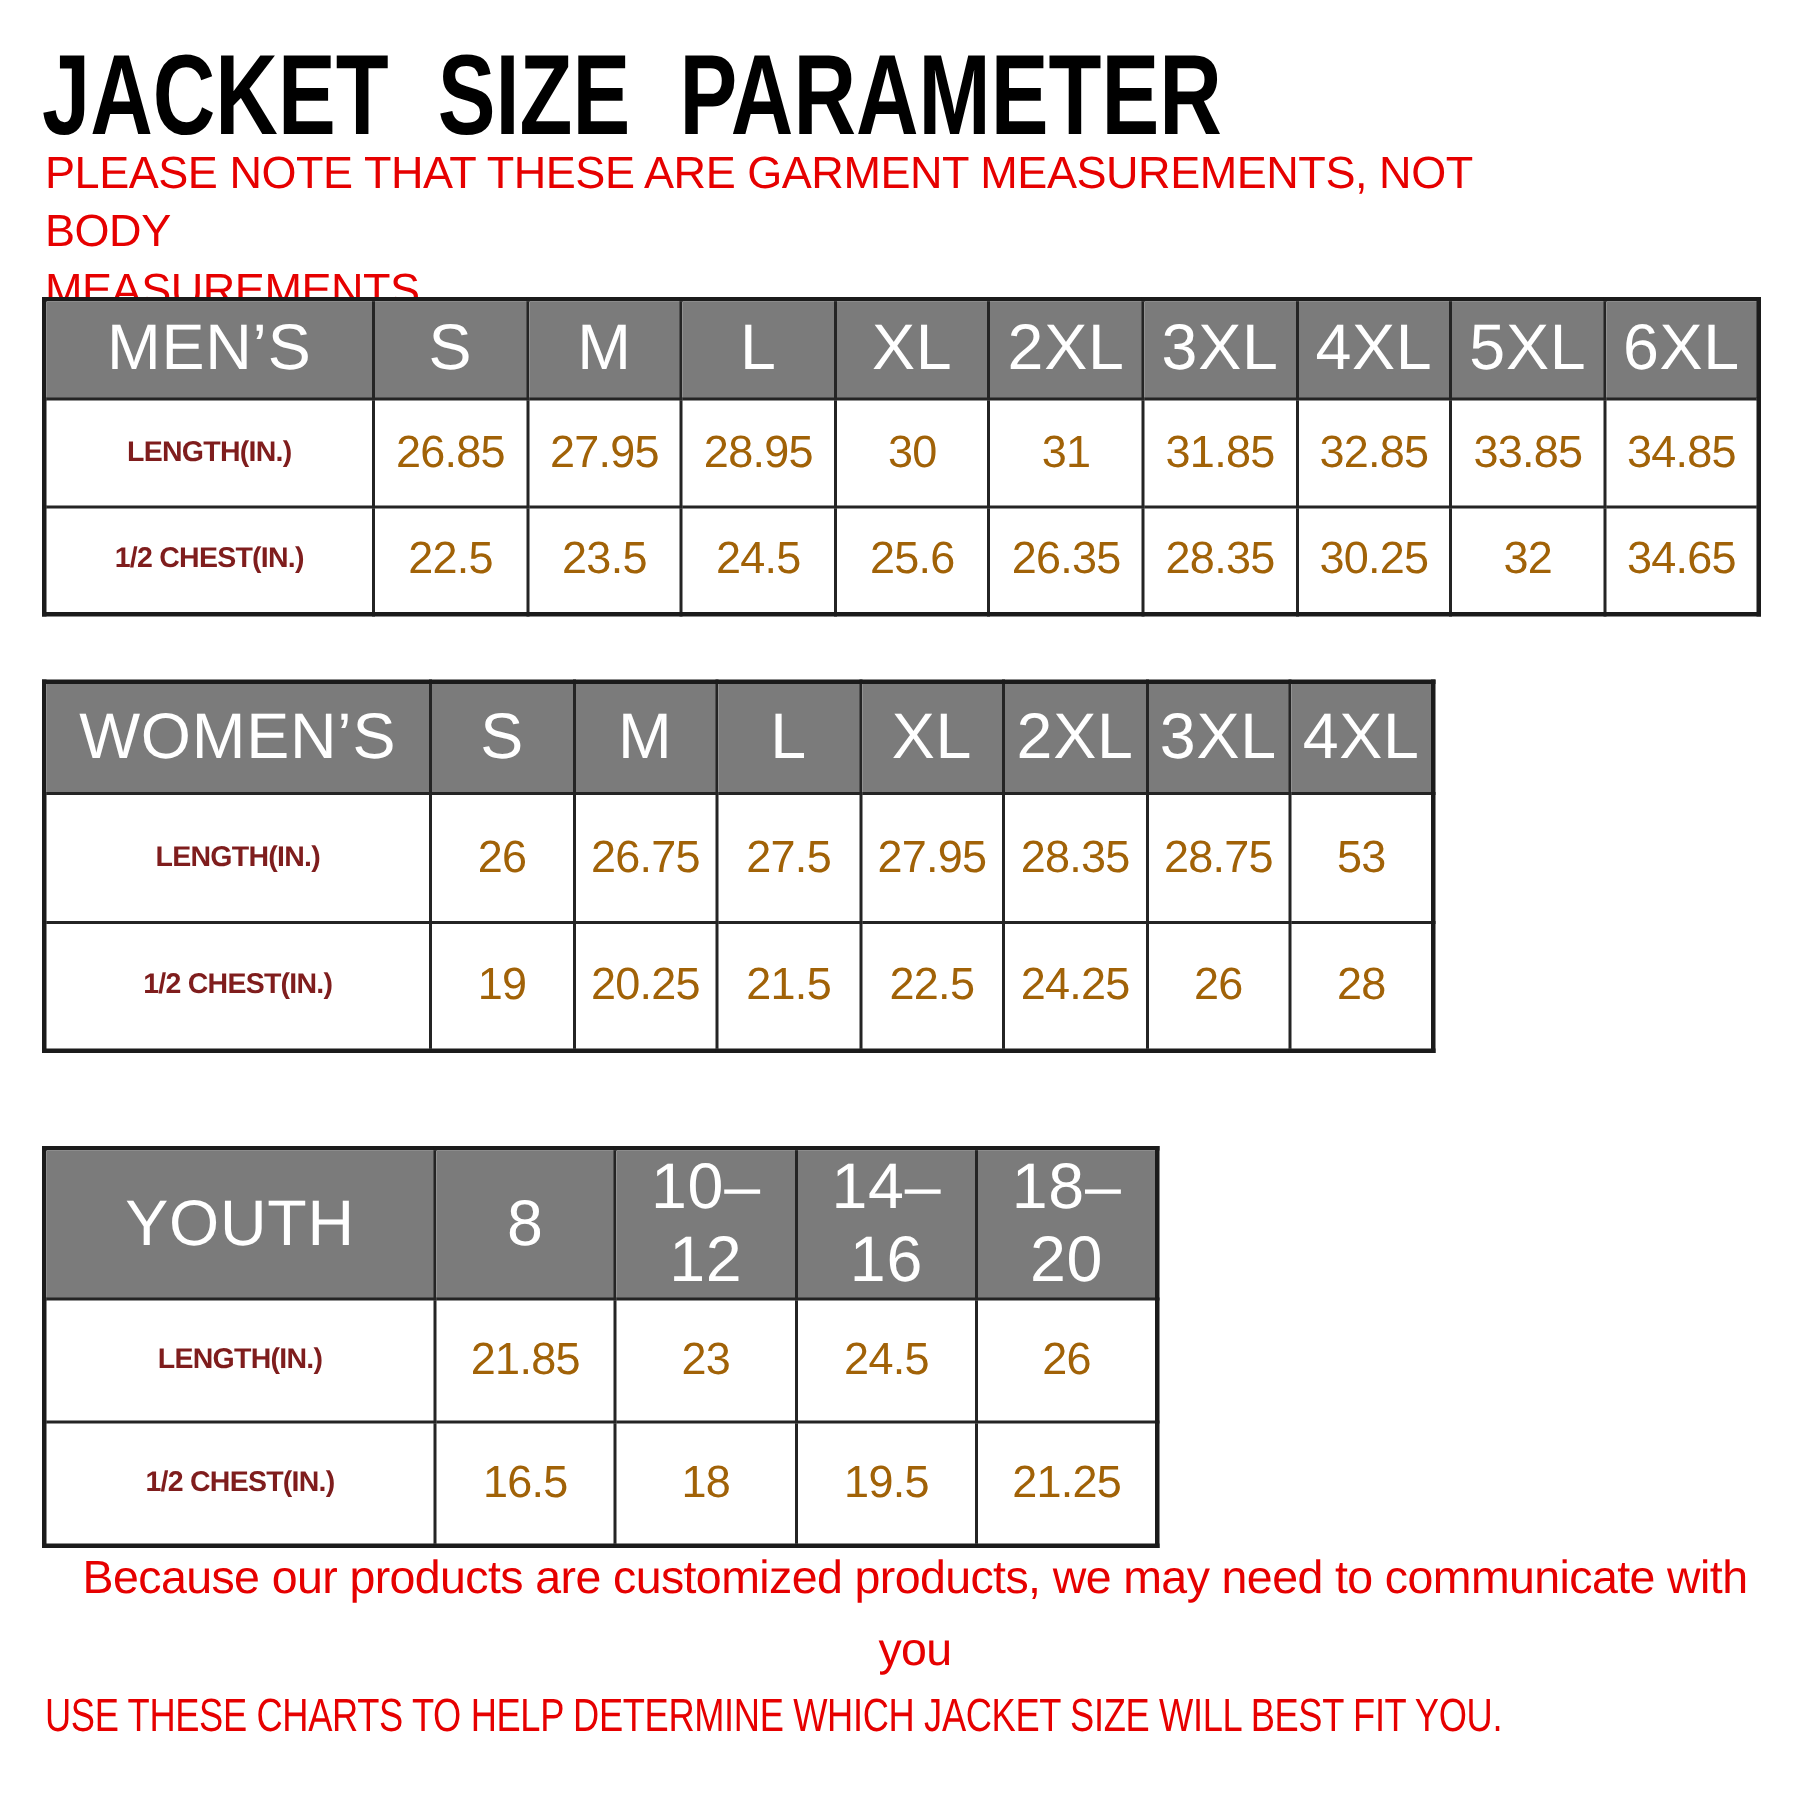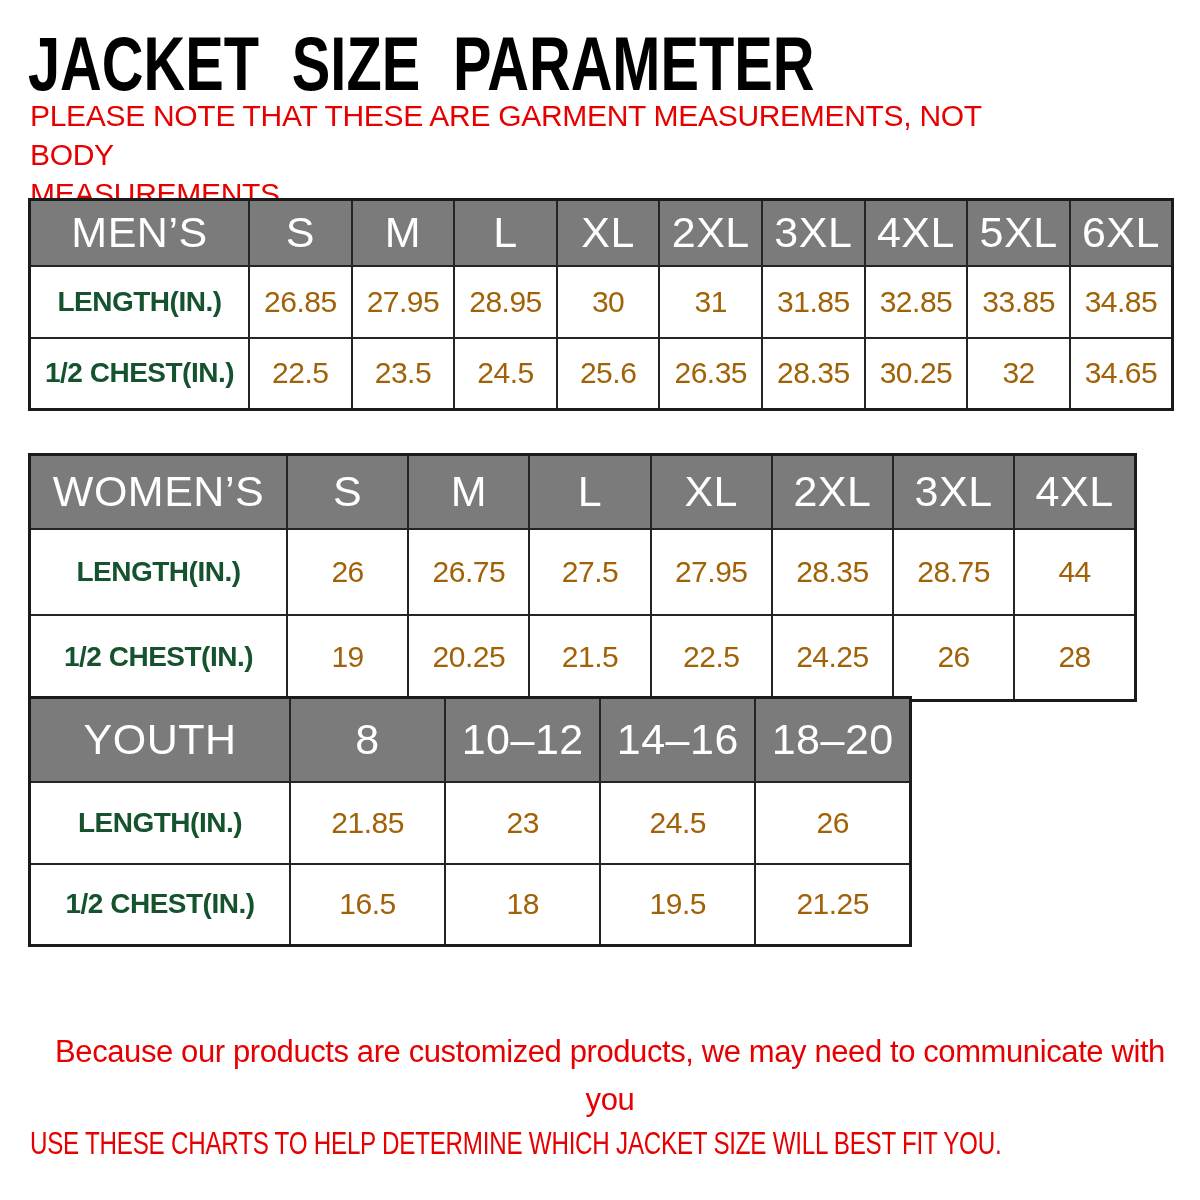--- a/index.html
+++ b/index.html
@@ -39,39 +39,39 @@
   table.size-table th, table.size-table td {
     border: 2px solid #242424;
     text-align: center; vertical-align: middle;
     padding: 0; overflow: hidden;
   }
   table.size-table thead th {
     background: var(--gray); color: #ffffff;
     font-size: 43px; font-weight: normal; letter-spacing: 0.5px;
   }
   table.size-table tbody th {
-    background: #fff; color: #14532d;
-    font-size: 28px; font-weight: bold; letter-spacing: -0.5px;
+    background: #fff; color: #7f1d1d;
+    font-size: 19px; font-weight: bold; letter-spacing: -0.5px;
   }
   table.size-table tbody td {
     background: #fff; color: #a16207;
     font-size: 30px; font-weight: normal; letter-spacing: -0.5px;
   }
 
   .t-mens   { left: 28px; top: 198px; width: 1146px; }
   .t-mens   .label-col { width: 217px; }
   .t-mens   thead tr { height: 66px; }
   .t-mens   tbody tr { height: 72px; }
 
-  .t-womens { left: 28px; top: 453px; width: 1109px; }
+  .t-womens { left: 28px; top: 453px; width: 929px; }
   .t-womens .label-col { width: 255px; }
   .t-womens thead tr { height: 74px; }
   .t-womens tbody tr { height: 86px; }
 
-  .t-youth  { left: 28px; top: 696px; width: 884px; }
+  .t-youth  { left: 28px; top: 764px; width: 745px; }
   .t-youth  .label-col { width: 258px; }
   .t-youth  thead tr { height: 84px; }
   .t-youth  tbody tr { height: 82px; }
 
   .footer-para {
     position: absolute; left: 30px; top: 1028px;
     color: var(--red);
     font-size: 31px; line-height: 48px; letter-spacing: -0.4px;
     width: 1160px;
     text-align: center;
@@ -150,21 +150,21 @@
     </thead>
     <tbody>
       <tr>
         <th class="label-col">LENGTH(IN.)</th>
         <td>26</td>
         <td>26.75</td>
         <td>27.5</td>
         <td>27.95</td>
         <td>28.35</td>
         <td>28.75</td>
-        <td>44</td>
+        <td>53</td>
       </tr>
       <tr>
         <th class="label-col">1/2 CHEST(IN.)</th>
         <td>19</td>
         <td>20.25</td>
         <td>21.5</td>
         <td>22.5</td>
         <td>24.25</td>
         <td>26</td>
         <td>28</td>

